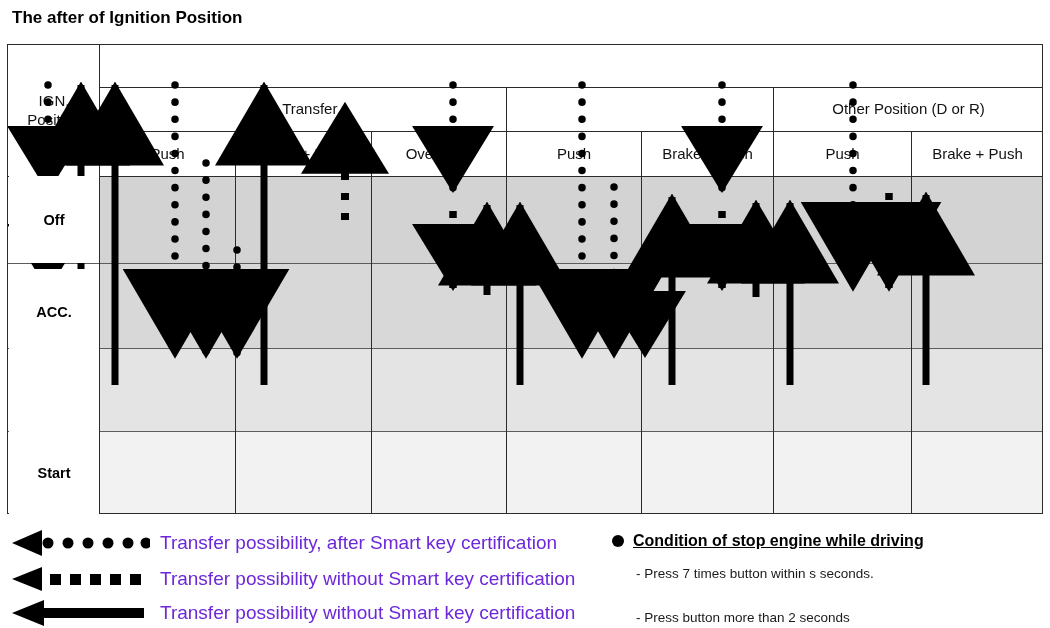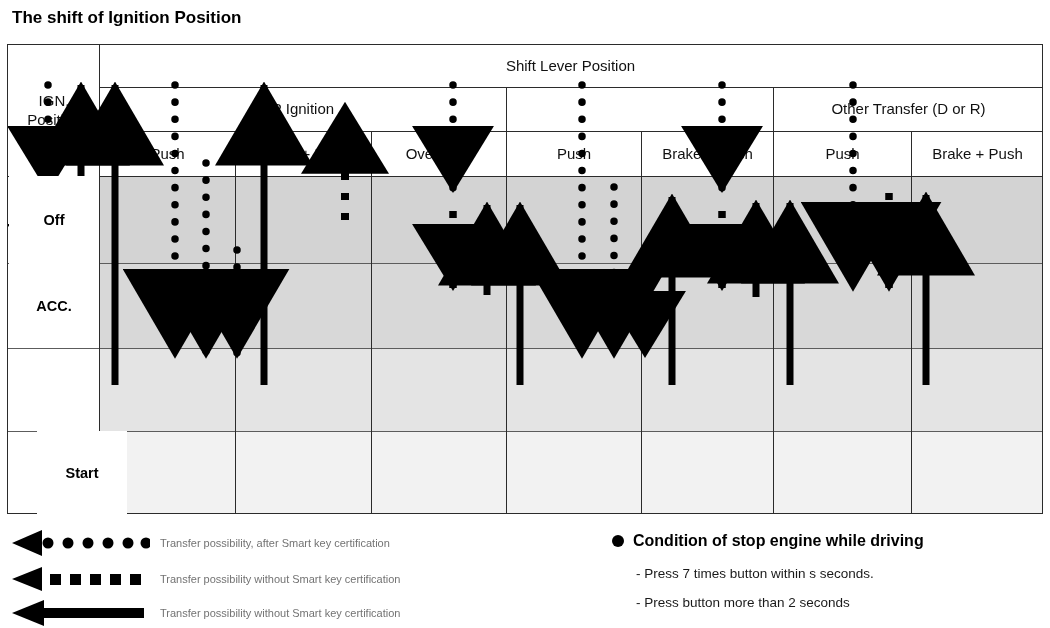--- a/index.html
+++ b/index.html
@@ -38,33 +38,33 @@
     box-sizing:border-box;z-index:4;
   }
   .rowband{position:absolute;left:91px;right:0;z-index:0;}
 
   
   .arrowlayer{position:absolute;left:0;top:0;right:0;bottom:0;z-index:3;}
 
   
   #legend{position:absolute;left:0;top:518px;width:1050px;height:110px;}
   .lgrow{position:absolute;display:flex;align-items:center;}
-  .lgtext{font-size:11px;color:#737373;white-space:nowrap;}
+  .lgtext{font-size:19px;color:#6d28d9;white-space:nowrap;}
   .lgtext.bold{font-weight:bold;font-size:16px;color:#000;}
   .lgicon{width:140px;height:26px;position:relative;margin-right:10px;}
   .bulletdot{
     display:inline-block;width:12px;height:12px;border-radius:50%;
     background:#000;margin-right:9px;vertical-align:middle;
   }
   .sub{font-size:13.5px;color:#1a1a1a;white-space:nowrap;}
 </style>
 </head>
 <body>
 
-<div id="title">The shift of Ignition Position</div>
+<div id="title">The after of Ignition Position</div>
 
 <div id="table">
 
   <div class="rowband" style="top:131px;height:87px;background:#d3d3d3;"></div>
   <div class="rowband" style="top:218px;height:85px;background:#d8d8d8;"></div>
   <div class="rowband" style="top:303px;height:83px;background:#e4e4e4;"></div>
   <div class="rowband" style="top:386px;bottom:0;background:#f2f2f2;"></div>
 
   <div class="hline dark" style="top:42px;left:91px;"></div>
   <div class="hline dark" style="top:86px;left:91px;"></div>
@@ -80,36 +80,35 @@
   <div class="vline" style="left:498px;top:42px;"></div>
   <div class="vline" style="left:633px;top:86px;"></div>
   <div class="vline" style="left:765px;top:42px;"></div>
   <div class="vline" style="left:903px;top:86px;"></div>
 
   <div class="hdrcell" style="left:1px;top:1px;width:90px;height:130px;flex-direction:column;">
     <span>IGN.</span>
     <span>Position</span>
   </div>
 
-  <div class="hdrcell" style="left:91px;top:1px;right:0;height:41px;">Shift Lever Position</div>
-
-  <div class="hdrcell" style="left:92px;top:43px;width:406px;height:43px;">P Ignition</div>
-  <div class="hdrcell" style="left:766px;top:43px;width:269px;height:43px;">Other Transfer (D or R)</div>
+
+  <div class="hdrcell" style="left:92px;top:43px;width:406px;height:43px;">P Transfer</div>
+  <div class="hdrcell" style="left:766px;top:43px;width:269px;height:43px;">Other Position (D or R)</div>
 
   <div class="hdrcell" style="left:92px;top:87px;width:135px;height:44px;">Push</div>
   <div class="hdrcell" style="left:228px;top:87px;width:135px;height:44px;">Brake + Push</div>
   <div class="hdrcell" style="left:364px;top:87px;width:134px;height:44px;">Over 1HR</div>
   <div class="hdrcell" style="left:499px;top:87px;width:134px;height:44px;">Push</div>
   <div class="hdrcell" style="left:634px;top:87px;width:131px;height:44px;">Brake + Push</div>
   <div class="hdrcell" style="left:766px;top:87px;width:137px;height:44px;">Push</div>
   <div class="hdrcell" style="left:904px;top:87px;width:131px;height:44px;">Brake + Push</div>
 
   <div class="rowlabel" style="top:131px;height:87px;">Off</div>
-  <div class="rowlabel" style="top:218px;height:85px;">ACC.</div>
-  <div class="rowlabel" style="top:386px;height:83px;margin-left:28px;">Start</div>
+  <div class="rowlabel" style="top:224px;height:85px;">ACC.</div>
+  <div class="rowlabel" style="top:386px;height:83px;">Start</div>
 
   <svg class="arrowlayer" viewBox="0 0 1034 468" preserveAspectRatio="none" xmlns="http://www.w3.org/2000/svg">
     <defs>
       <marker id="ah-down" markerWidth="11" markerHeight="9" refX="5.5" refY="8.6" orient="0">
         <path d="M0,0 L11,0 L5.5,9 Z" fill="#000"></path>
       </marker>
       <marker id="ah-up" markerWidth="11" markerHeight="9" refX="5.5" refY="0.4" orient="0">
         <path d="M0,9 L11,9 L5.5,0 Z" fill="#000"></path>
       </marker>
       <marker id="ah-down-s" markerWidth="14" markerHeight="12" refX="7" refY="11.5" orient="0">
@@ -190,23 +189,23 @@
   <div class="lgrow" style="left:10px;top:82px;">
     <span class="lgicon">
       <svg width="140" height="26" viewBox="0 0 140 26" xmlns="http://www.w3.org/2000/svg">
         <path d="M2,13 L34,0 L34,26 Z" fill="#000"></path>
         <rect x="30" y="8" width="104" height="10" fill="#000"></rect>
       </svg>
     </span>
     <span class="lgtext">Transfer possibility without Smart key certification</span>
   </div>
 
-  <div class="lgrow" style="left:612px;top:14px;">
+  <div class="lgrow" style="left:612px;top:14px;text-decoration:underline;">
     <span class="bulletdot"></span>
     <span class="lgtext bold">Condition of stop engine while driving</span>
   </div>
   <div class="lgrow" style="left:636px;top:48px;">
     <span class="sub">- Press 7 times button within s seconds.</span>
   </div>
-  <div class="lgrow" style="left:636px;top:77px;">
+  <div class="lgrow" style="left:636px;top:92px;">
     <span class="sub">- Press button more than 2 seconds</span>
   </div>
 </div>
 
 </body></html>

